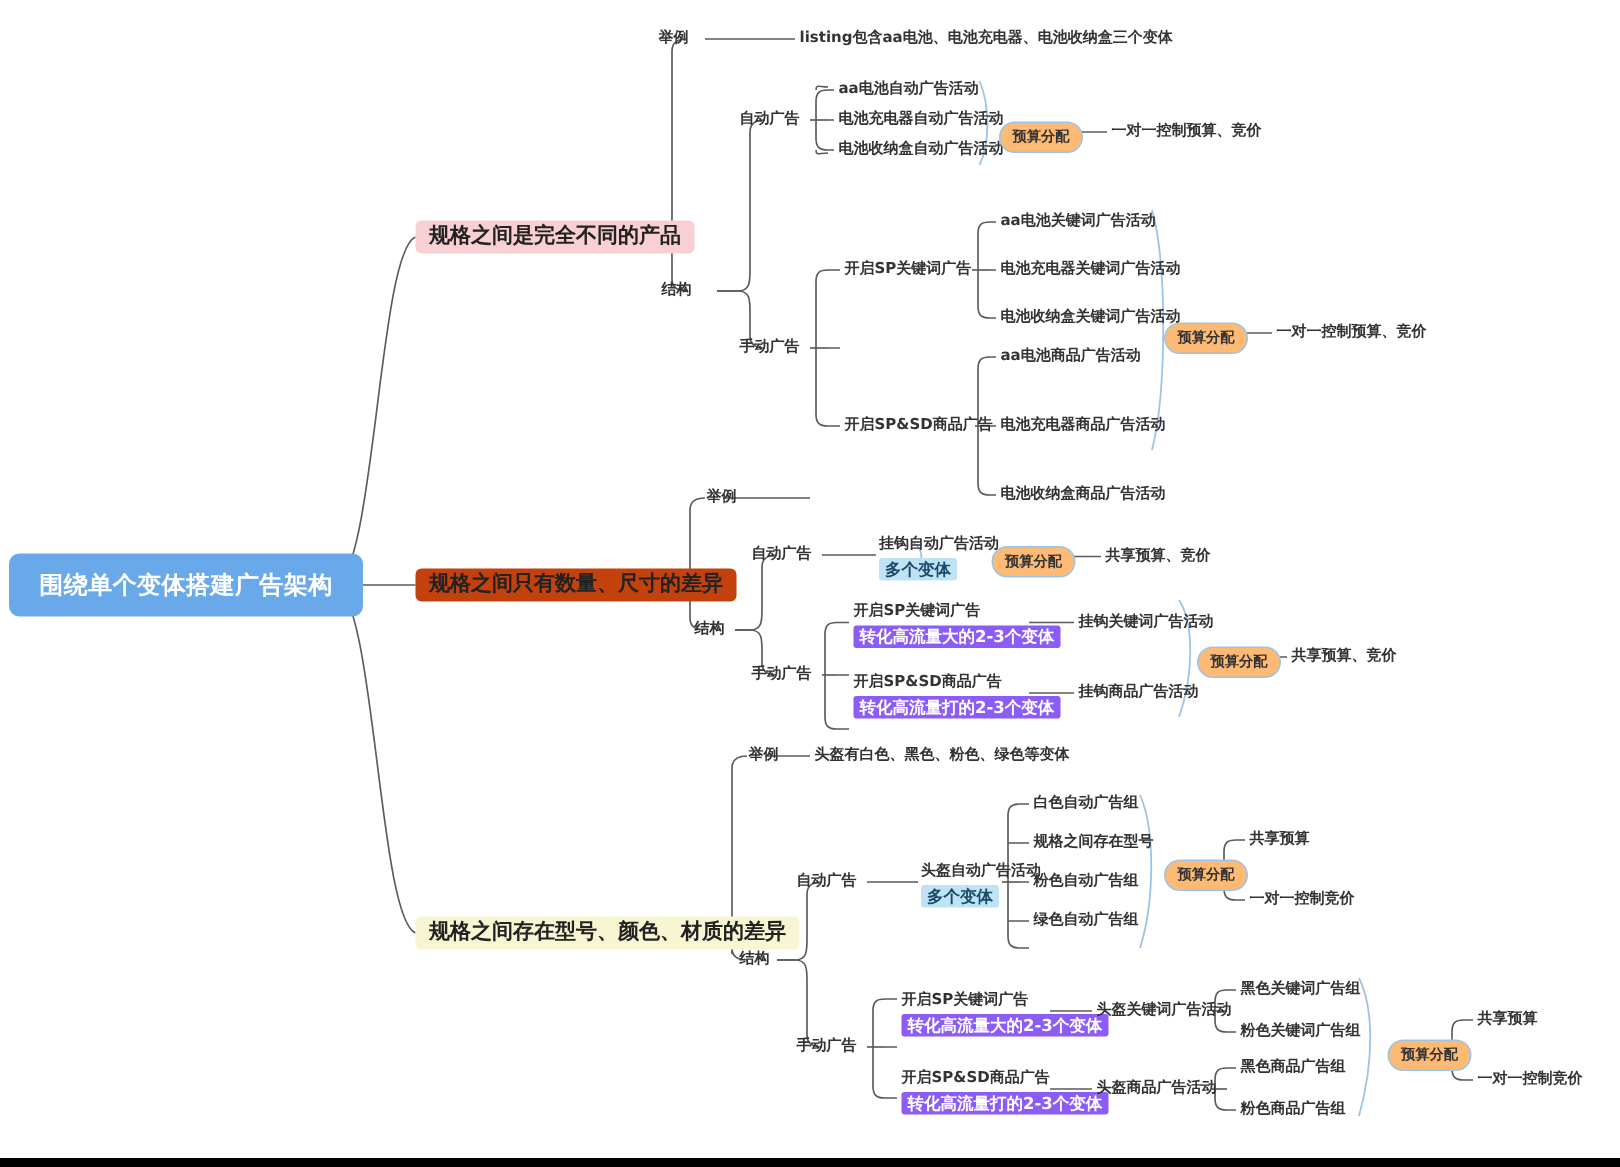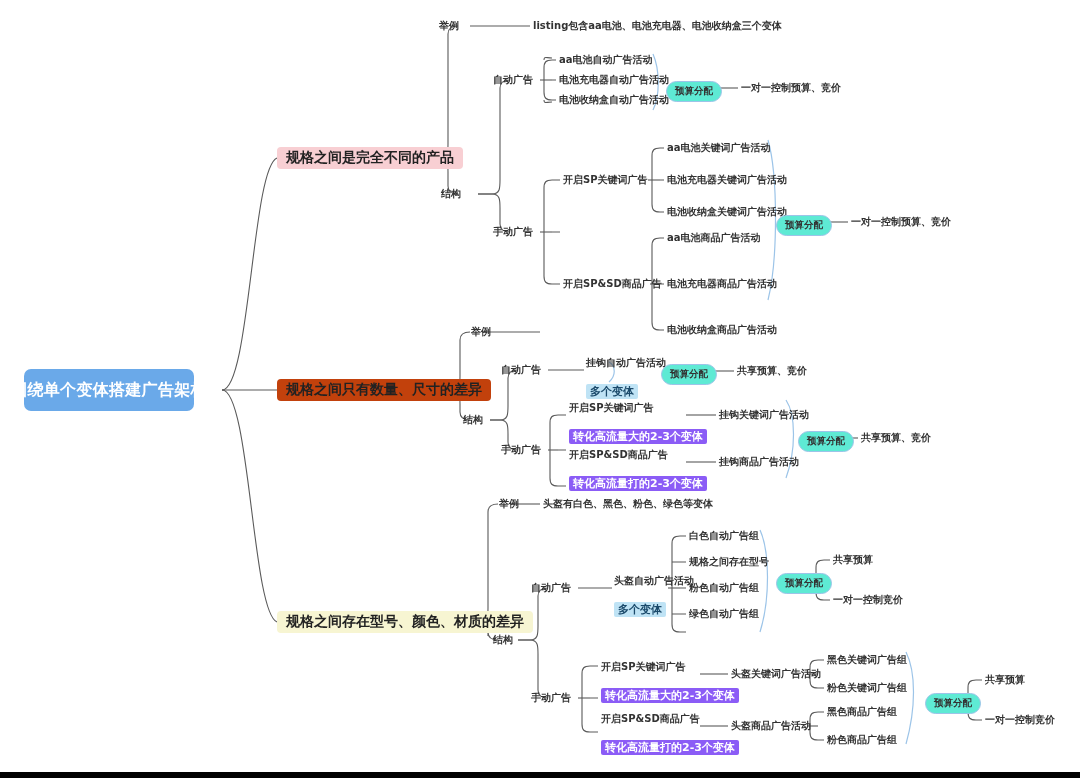--- a/index.html
+++ b/index.html
@@ -3,36 +3,36 @@
 <meta charset="utf-8">
 <style>
   html,body{margin:0;padding:0;background:#fff;}
   body{width:1080px;height:778px;position:relative;overflow:hidden;
        font-family:"DejaVu Sans","Liberation Sans",sans-serif;}
   #canvas{position:absolute;inset:0;width:1080px;height:778px;background:#ffffff;}
   #wires{position:absolute;left:0;top:0;width:1080px;height:778px;pointer-events:none;}
   .node{position:absolute;white-space:nowrap;font-weight:bold;color:#333;line-height:1.25;}
   .txt{font-size:10px;color:#333;font-weight:bold;}
   
-  #root{left:24px;top:369px;width:170px;height:42px;background:#6aa9e9;border-radius:7px;
+  #root{left:6px;top:369px;width:236px;height:42px;background:#6aa9e9;border-radius:7px;
         color:#fff;font-size:16px;font-weight:bold;display:flex;align-items:center;
         justify-content:center;letter-spacing:.3px;}
   
   .topic{border-radius:4px;display:flex;align-items:center;justify-content:center;
          font-size:14px;font-weight:bold;color:#222;padding:0 9px;height:22px;}
   #topic-1{left:277px;top:147px;background:#f8cfd3;}
   #topic-2{left:277px;top:379px;background:#e2f2cd;}
   #topic-3{left:277px;top:611px;background:#f7f5d2;}
   
-  .stack{display:flex;flex-direction:column;gap:14px;align-items:flex-start;}
+  .stack{display:flex;flex-direction:column;gap:2px;align-items:flex-start;}
   .hl{display:inline-block;padding:1px 4px;border-radius:2px;font-size:11px;font-weight:bold;text-align:right;}
   .hl-blue{background:#bfe3f5;color:#1b4a6b;}
   .hl-orange{background:#8b5cf6;color:#ffffff;}
   
-  .pill{position:absolute;border:1px solid #9cc4e8;border-radius:11px;background:#5eead4;
+  .pill{position:absolute;border:1px solid #9cc4e8;border-radius:11px;background:#fdba74;
         font-size:9.5px;font-weight:bold;color:#333;padding:3px 8px;white-space:nowrap;}
   .bottombar{position:absolute;left:0;top:772px;width:1080px;height:6px;background:#000;}
 </style>
 </head>
 <body>
 
 <div id="canvas">
 
 <svg id="wires" viewBox="0 0 1080 778">
   <g fill="none" stroke="#5a5a5a" stroke-width="1.1">

